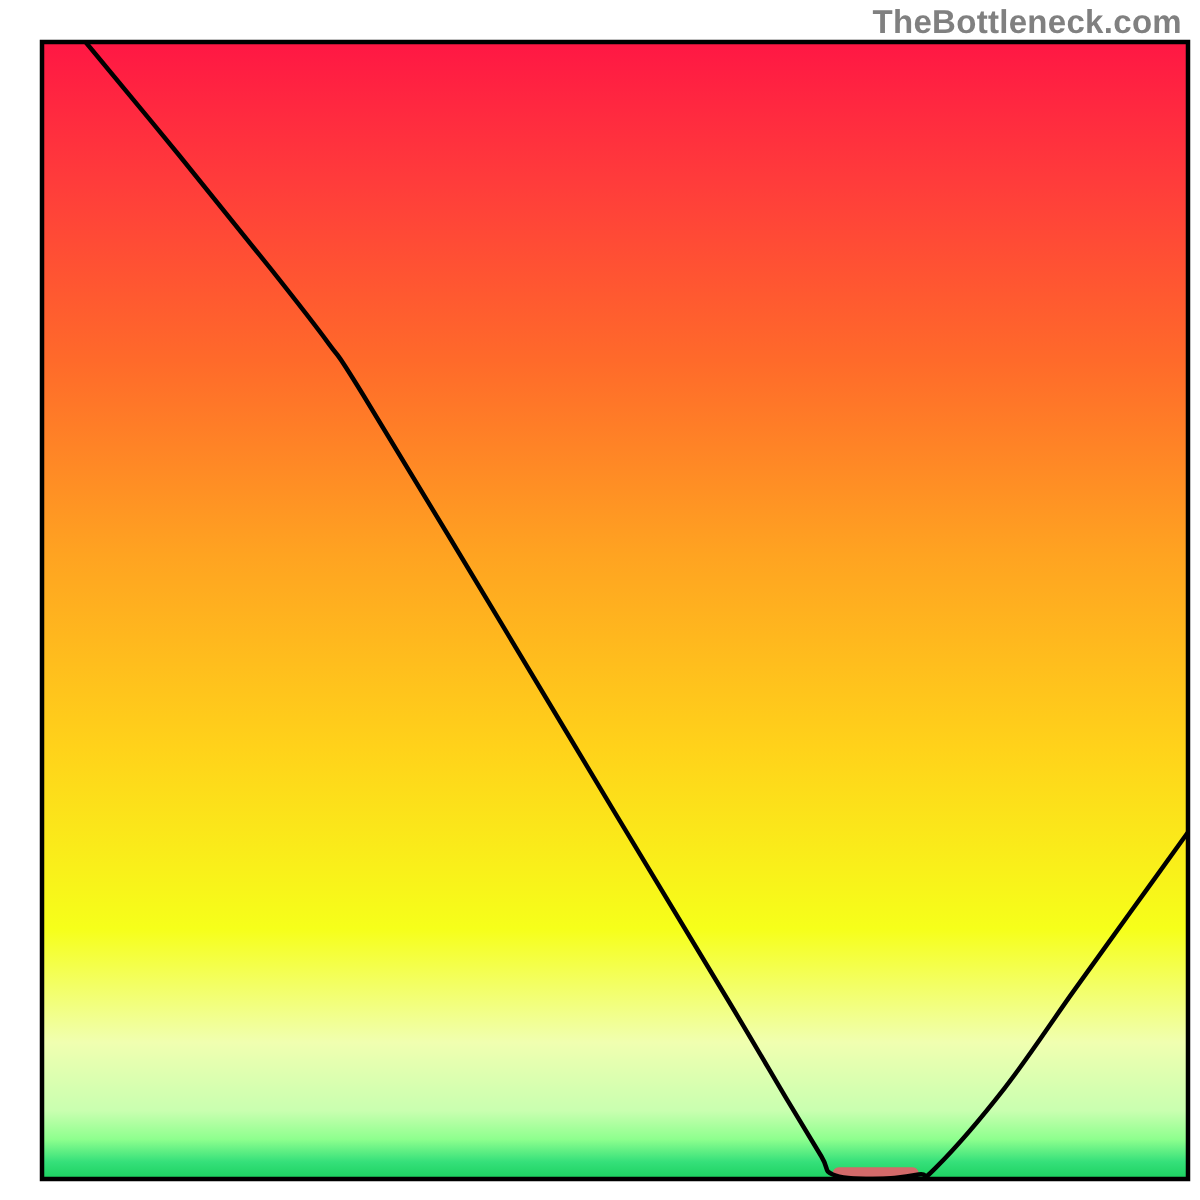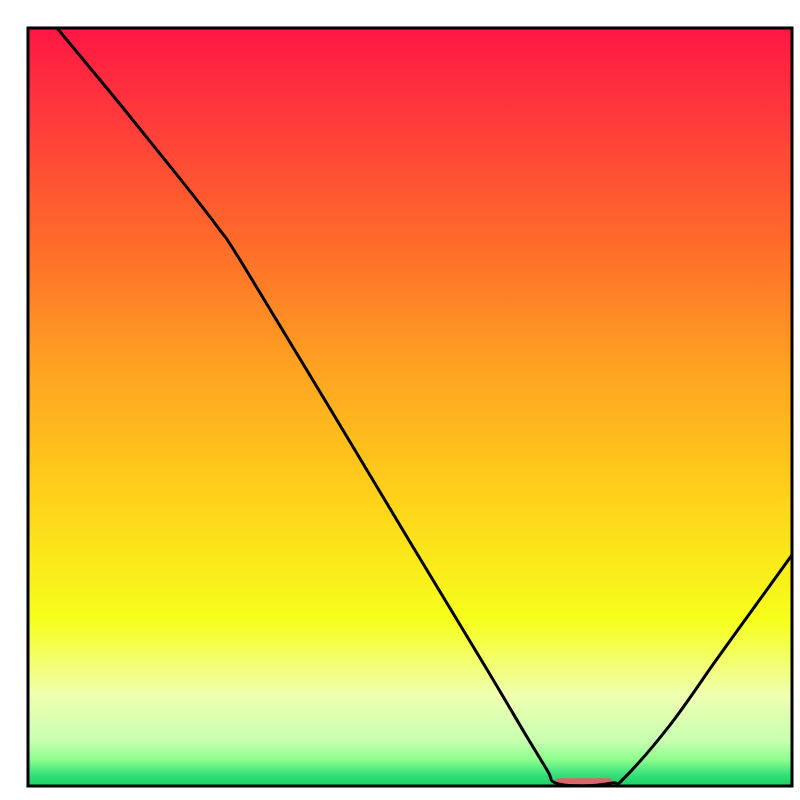--- a/index.html
+++ b/index.html
@@ -28,20 +28,21 @@
   svg.plot {
     position: absolute;
     left: 0;
     top: 0;
   }
 </style>
 </head>
 <body>
 
 <div class="container">
+  <div class="watermark">TheBottleneck.com</div>
   <svg class="plot" width="800" height="800" viewBox="0 0 800 800">
       <defs>
         <linearGradient id="bg-grad" x1="0" y1="0" x2="0" y2="1">
           <stop offset="0%" stop-color="#ff1744"></stop>
           <stop offset="12%" stop-color="#ff3b3b"></stop>
           <stop offset="28.000000000000004%" stop-color="#ff6a2a"></stop>
           <stop offset="45%" stop-color="#ffa321"></stop>
           <stop offset="62%" stop-color="#ffd21a"></stop>
           <stop offset="78%" stop-color="#f6ff1a"></stop>
           <stop offset="88%" stop-color="#f0ffb0"></stop>

